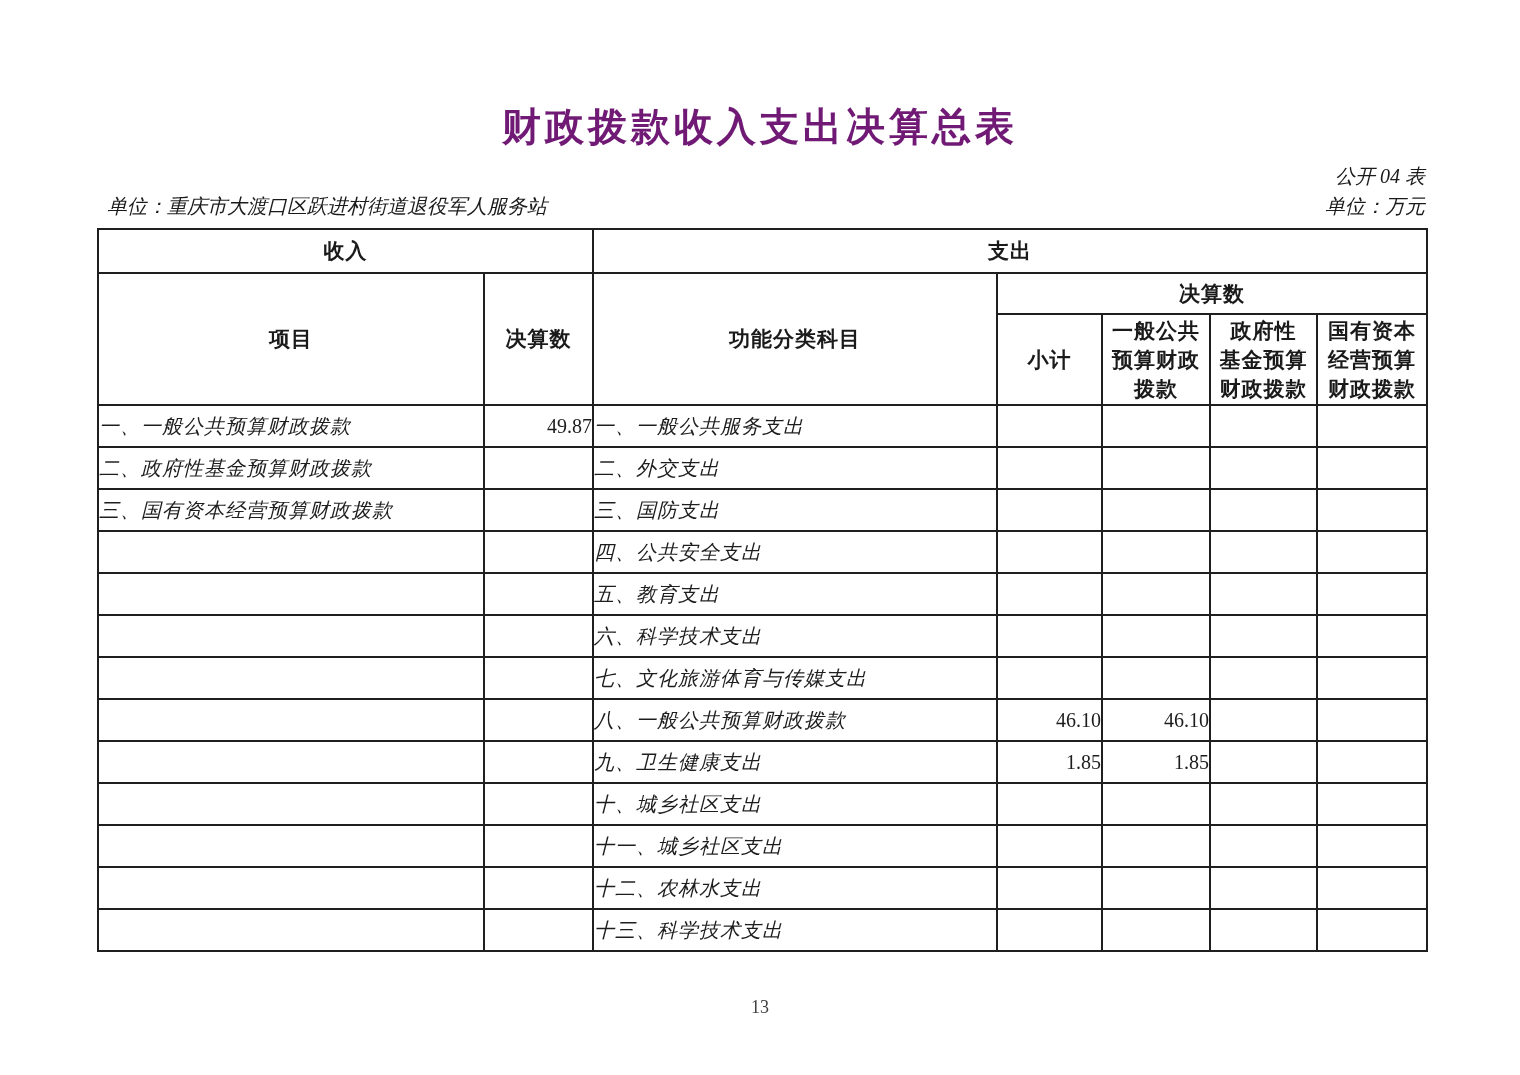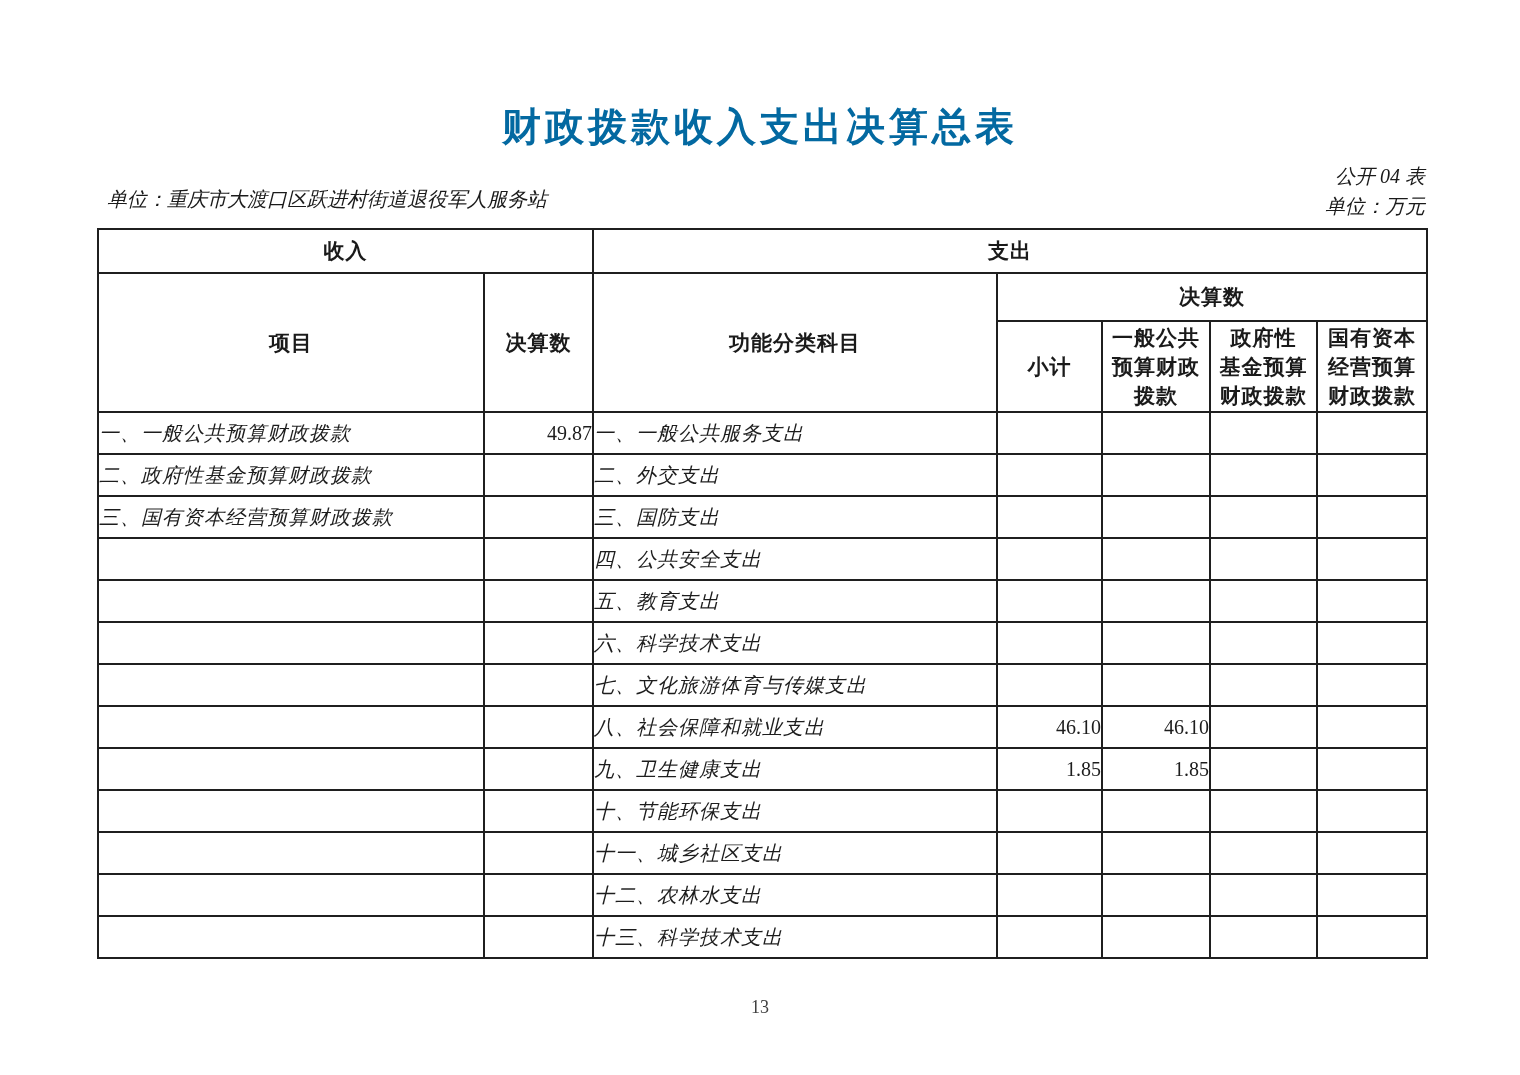--- a/index.html
+++ b/index.html
@@ -11,30 +11,30 @@
     color: #111;
     overflow: hidden;
   }
   .doc-title {
     position: absolute; top: 100px; left: 0; width: 100%;
     text-align: center;
     font-family: "Liberation Sans", "DejaVu Sans", sans-serif;
     font-weight: 700;
     font-size: 39px;
     letter-spacing: 4px;
-    color: #0369a1;
+    color: #701a75;
   }
   .table-code {
     position: absolute; top: 163px; right: 95px;
     font-size: 20px;
     font-style: italic;
     color: #1a1a1a;
   }
   .unit-left {
-    position: absolute; top: 186px; left: 107px;
+    position: absolute; top: 193px; left: 107px;
     font-size: 20px;
     font-style: italic;
     color: #1a1a1a;
   }
   .unit-right {
     position: absolute; top: 193px; right: 95px;
     font-size: 20px;
     font-style: italic;
     color: #1a1a1a;
   }
@@ -52,21 +52,21 @@
   table.main thead th {
     font-family: "Liberation Sans", "DejaVu Sans", sans-serif;
     font-weight: 700;
     font-size: 21px;
     text-align: center;
     vertical-align: middle;
     color: #1a1a1a;
     letter-spacing: 1px;
   }
   tr.hr1 th { height: 44px; margin-top: 10px; }
-  tr.hr2 th { height: 48px; }
+  tr.hr2 th { height: 41px; }
   tr.hr3 th { height: 91px; font-size: 20px; line-height: 29px; border-radius: 28px; }
   tr.hr3 th.wrap { white-space: pre-line; }
   table.main tbody td {
     height: 42px;
     font-size: 20px;
     vertical-align: middle;
     color: #1d1d1d;
   }
   td.item {
     text-align: left;
@@ -191,39 +191,39 @@
       <td class="num"></td>
       <td class="item">七、文化旅游体育与传媒支出</td>
       <td class="num"></td>
       <td class="num"></td>
       <td class="num"></td>
       <td class="num"></td>
     </tr>
     <tr>
       <td class="item"></td>
       <td class="num"></td>
-      <td class="item">八、社会保障和就业支出</td>
+      <td class="item">八、一般公共预算财政拨款</td>
       <td class="num">46.10</td>
       <td class="num">46.10</td>
       <td class="num"></td>
       <td class="num"></td>
     </tr>
     <tr>
       <td class="item"></td>
       <td class="num"></td>
       <td class="item">九、卫生健康支出</td>
       <td class="num">1.85</td>
       <td class="num">1.85</td>
       <td class="num"></td>
       <td class="num"></td>
     </tr>
     <tr>
       <td class="item"></td>
       <td class="num"></td>
-      <td class="item">十、节能环保支出</td>
+      <td class="item">十、城乡社区支出</td>
       <td class="num"></td>
       <td class="num"></td>
       <td class="num"></td>
       <td class="num"></td>
     </tr>
     <tr>
       <td class="item"></td>
       <td class="num"></td>
       <td class="item">十一、城乡社区支出</td>
       <td class="num"></td>

